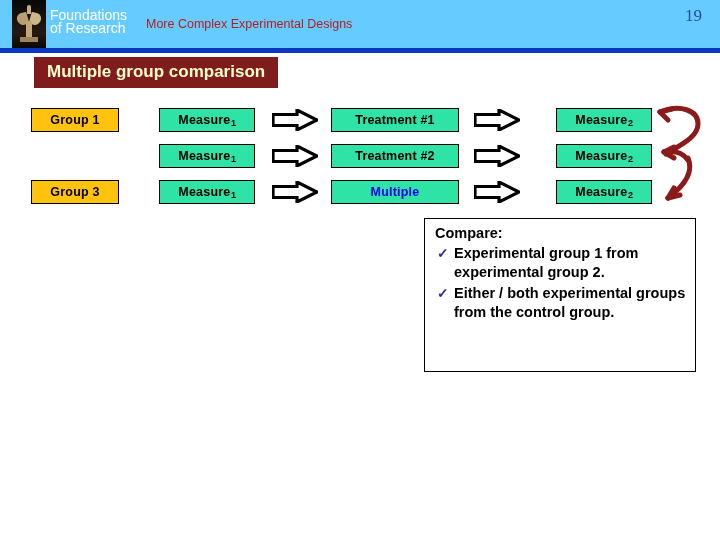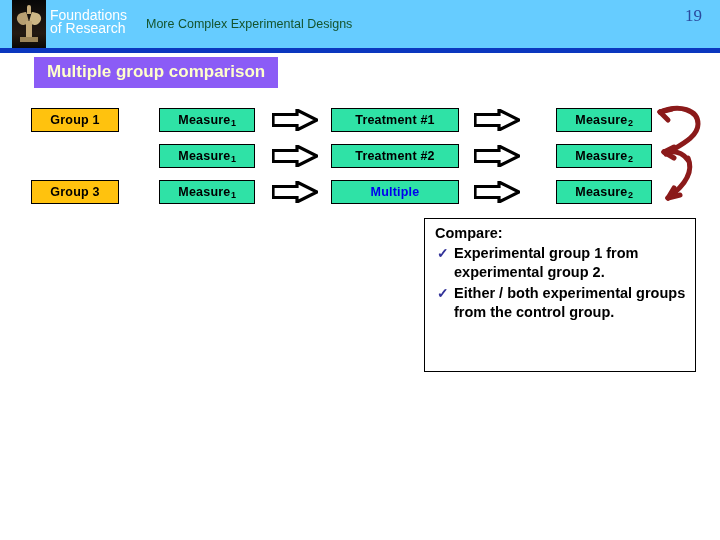--- a/index.html
+++ b/index.html
@@ -78,37 +78,37 @@
     position: absolute;
     left: 50px; top: 9px;
     width: 92px;
     color: #ffffff;
     font-size: 14px;
     line-height: 12.5px;
   }
   #deck-title {
     position: absolute;
     left: 146px; top: 17px;
-    color: #14532d;
+    color: #b91c1c;
     font-size: 12.5px;
     white-space: nowrap;
   }
   #page-number {
     position: absolute;
     right: 18px; top: 6px;
     color: #2b4a9e;
     font-family: "Liberation Serif", serif;
     font-size: 17px;
   }
 
   
   #section-title {
     position: absolute;
     left: 34px; top: 57px;
-    background: #8b5cf6;
+    background: #7f1d1d;
     color: #ffffcc;
     font-size: 17px;
     font-weight: bold;
     padding: 5px 13px 6px 13px;
     white-space: nowrap;
   }
 
   
   #diagram {
     position: absolute;

